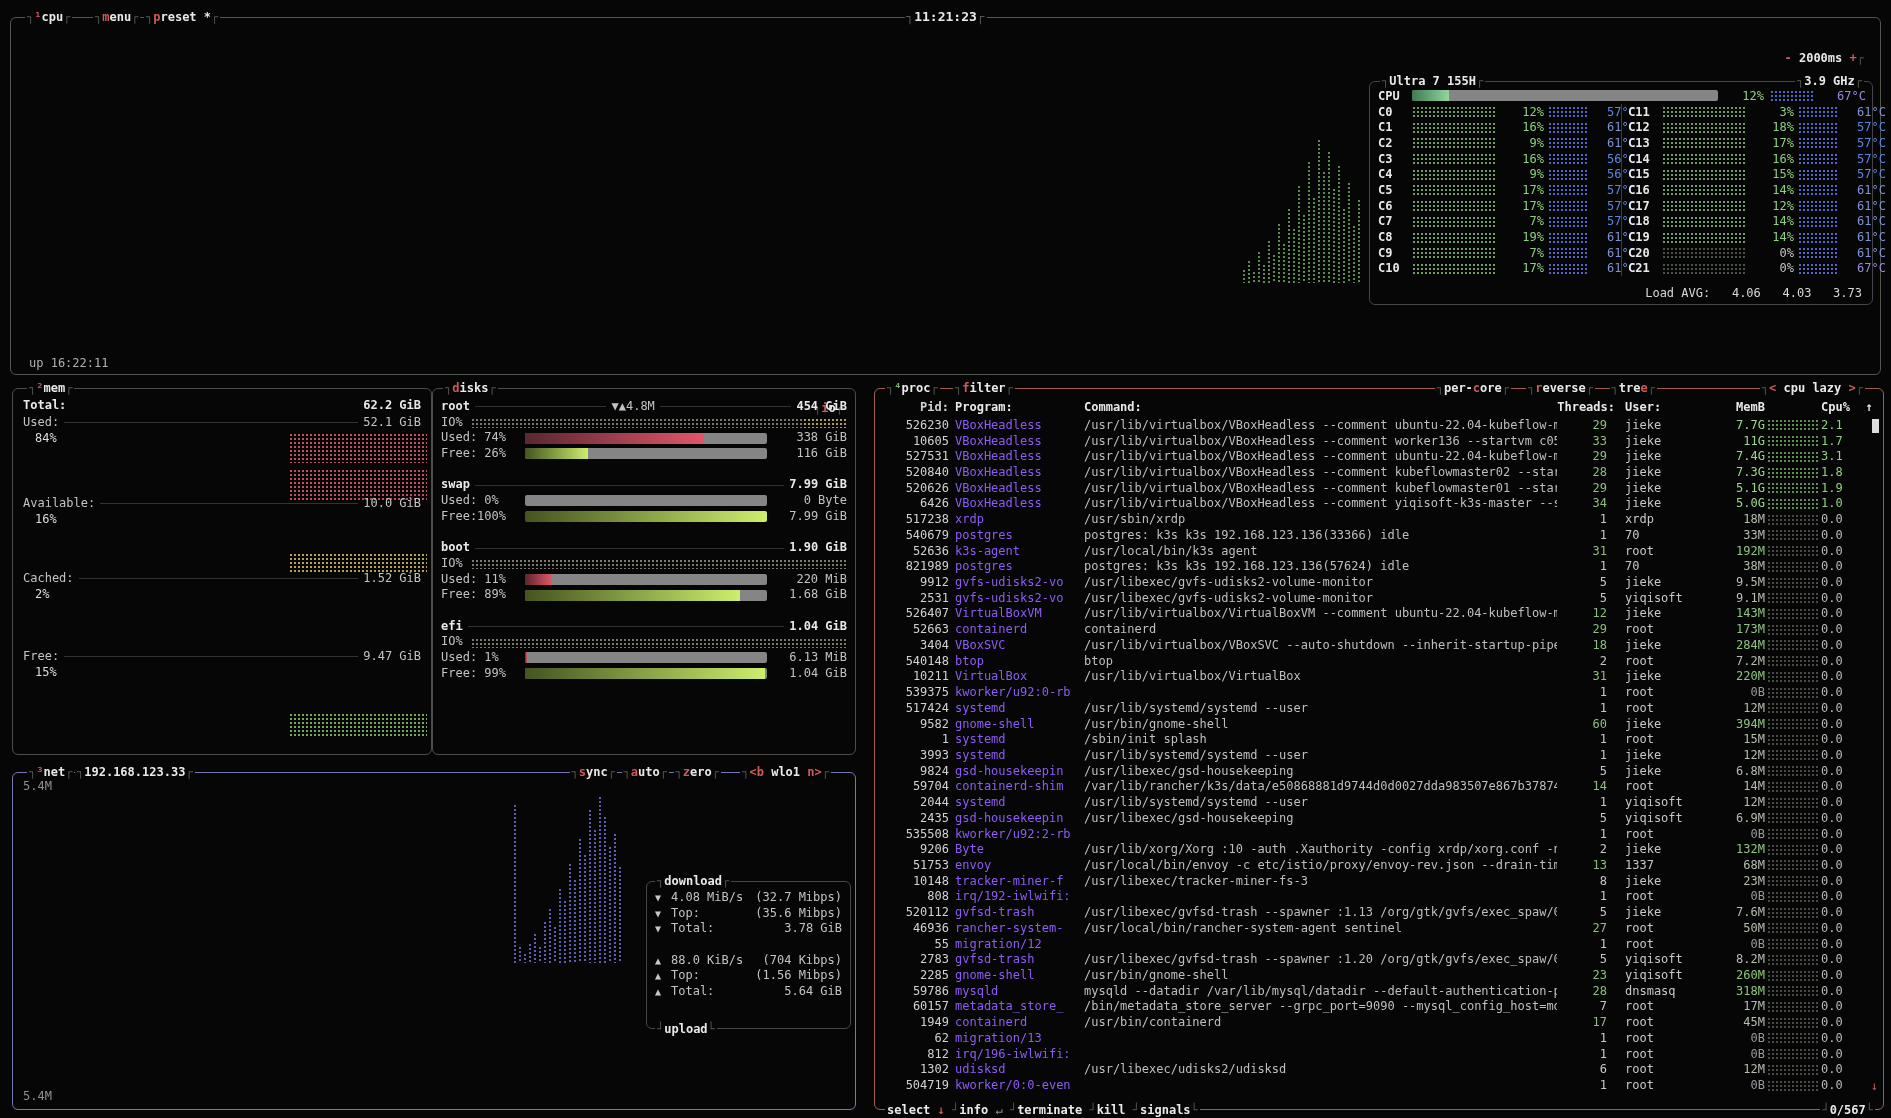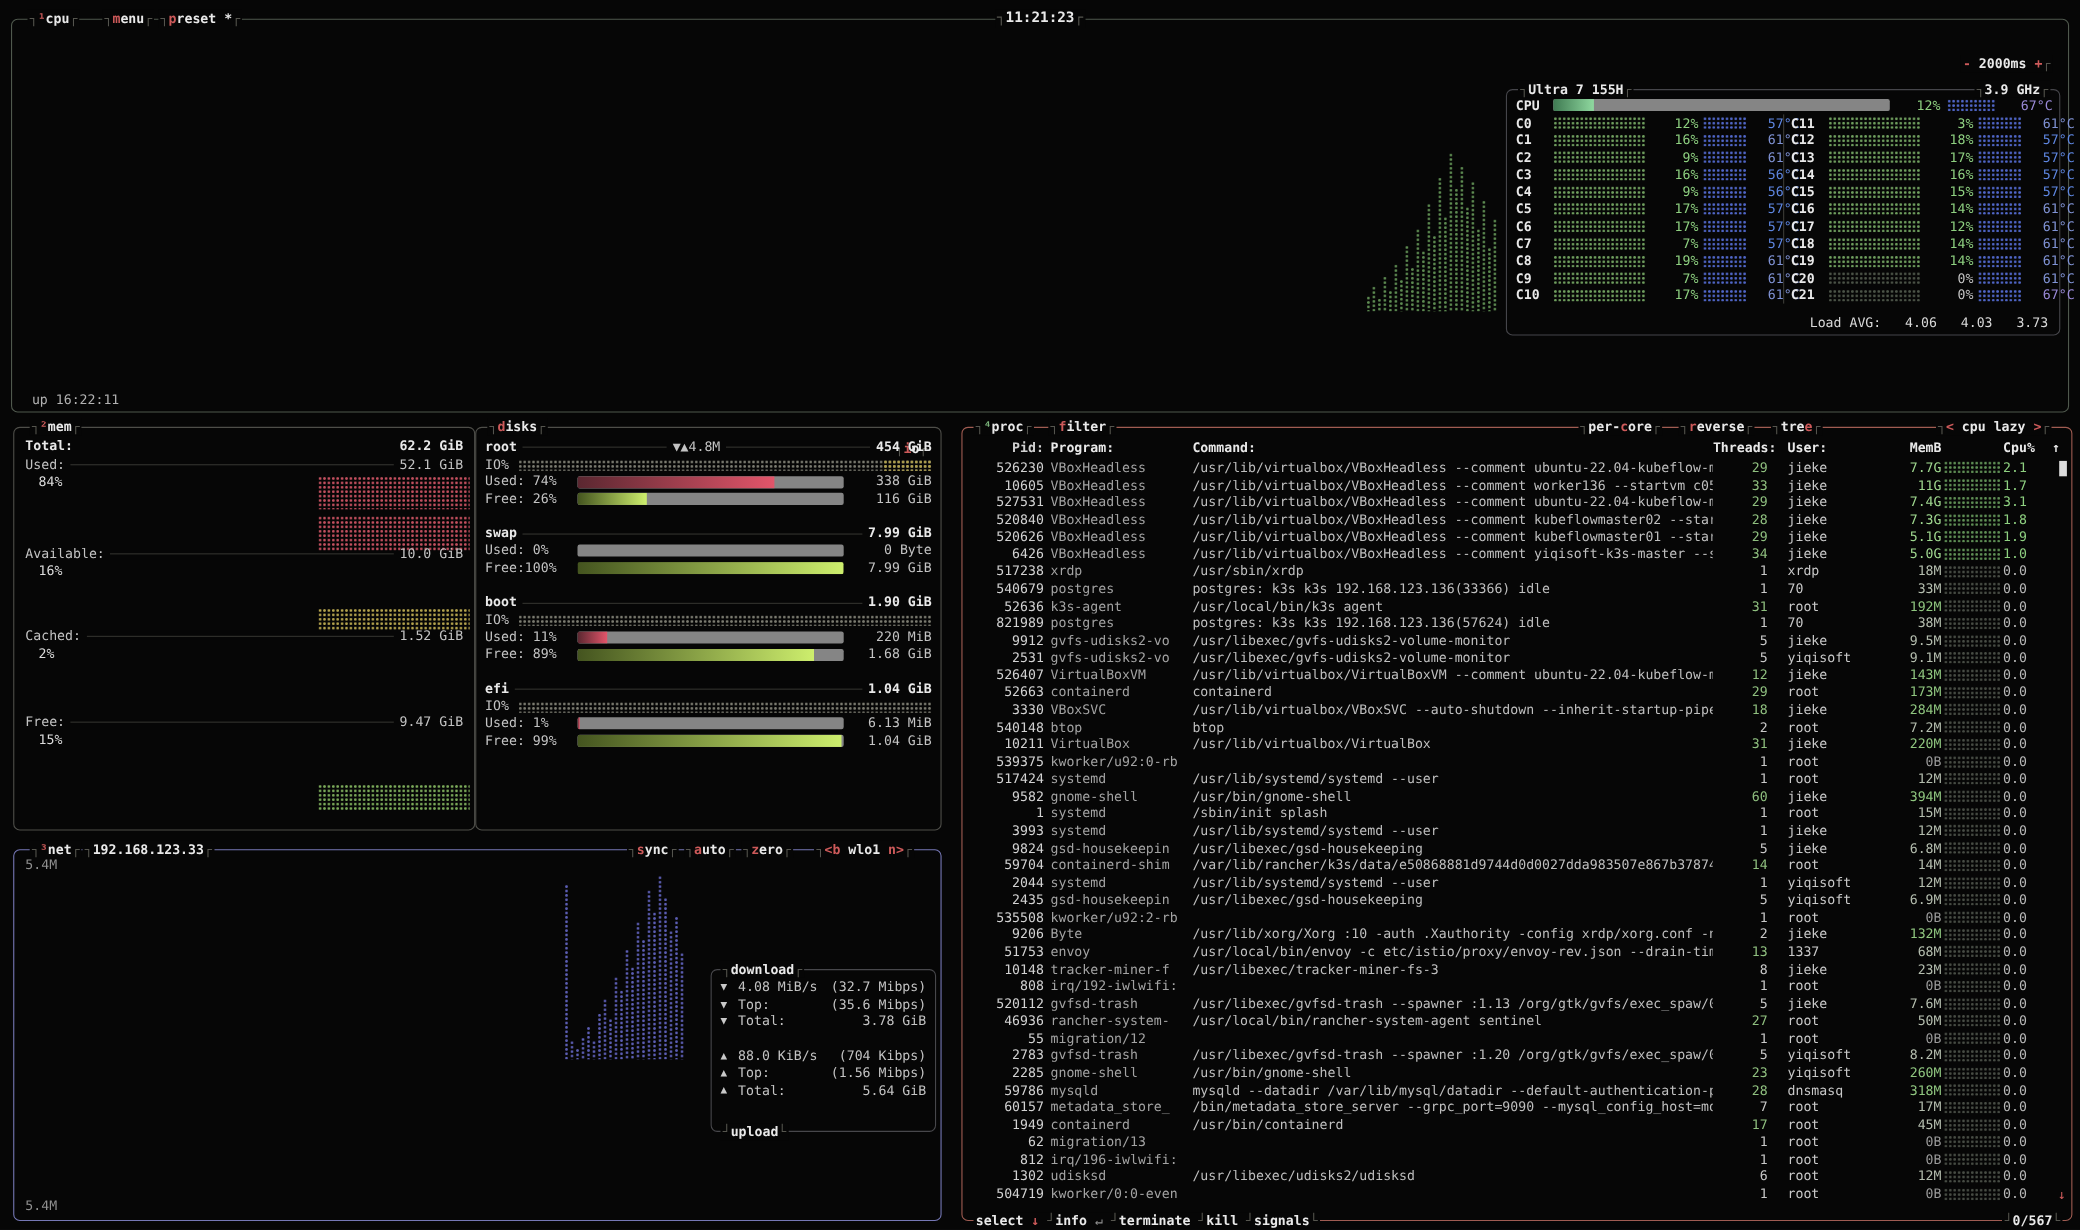--- a/index.html
+++ b/index.html
@@ -60,21 +60,21 @@
   .io-strip { position:relative; height:10px; color:#7b7b70; margin:2px 0 1px 0; }
   .io-strip .yl { position:absolute; right:0; top:0; bottom:0; width:44px; color:#b0a04a; }
 
   
   .dl-row { display:grid; grid-template-columns:16px 1fr auto; height:15.7px; line-height:15.7px; align-items:center; white-space:nowrap; }
   .arrowg { color:#c9c9c9; font-size:10px; }
 
   
   .prow { display:grid; grid-template-columns:64px 133px 1fr 50px 8px 86px 64px 56px 40px 16px; align-items:center; height:15.72px; white-space:nowrap; overflow:hidden; }
   .prow .pid { text-align:right; color:#d2d2d2; }
-  .prow .prg { color:#a3a3a3; padding-left:6px; overflow:hidden; }
+  .prow .prg { color:#8b5cf6; padding-left:6px; overflow:hidden; }
   .prow .cmd { color:#bfbfbf; padding-left:2px; overflow:hidden; }
   .prow .thr { text-align:right; }
   .thr.hi { color:#8fbf7f; } .thr.lo { color:#c8c8c8; }
   .prow .usr { padding-left:10px; color:#c8c8c8; overflow:hidden; }
   .prow .mem { text-align:right; }
   .mem.g1 { color:#9fd78f; } .mem.g2 { color:#8fc57f; } .mem.pale { color:#b4bdae; } .mem.dimv { color:#9a9a9a; }
   .prow .mini { width:52px; height:11px; justify-self:end; margin-right:2px; }
   .mini.on { color:#5f8f55; } .mini.offc { color:#474c44; }
   .prow .cp { }
   .cp.on { color:#8ed080; } .cp.offc { color:#b9b9b9; }
@@ -707,21 +707,21 @@
           <span class="cmd">containerd</span>
           <span class="thr hi">29</span>
           <span></span>
           <span class="usr">root</span>
           <span class="mem g2">173M</span>
           <div class="mini dots offc"></div>
           <span class="cp offc">0.0</span>
           <span></span>
         </div>
         <div class="prow">
-          <span class="pid">3330</span>
+          <span class="pid">3404</span>
           <span class="prg">VBoxSVC</span>
           <span class="cmd">/usr/lib/virtualbox/VBoxSVC --auto-shutdown --inherit-startup-pipe</span>
           <span class="thr hi">18</span>
           <span></span>
           <span class="usr">jieke</span>
           <span class="mem g2">284M</span>
           <div class="mini dots offc"></div>
           <span class="cp offc">0.0</span>
           <span></span>
         </div>

